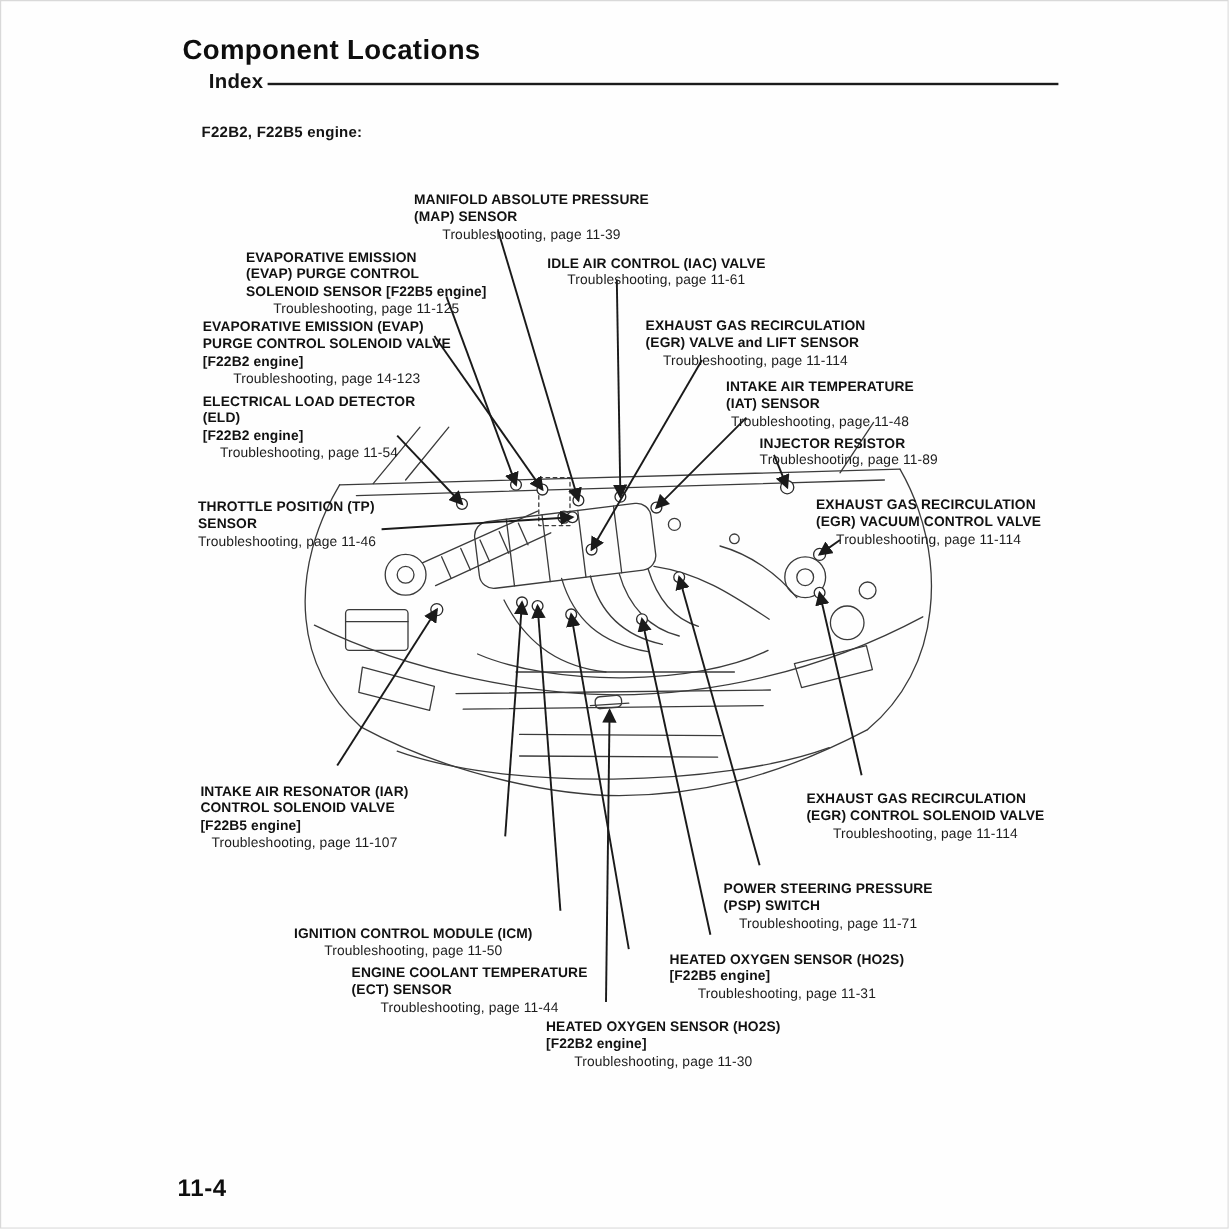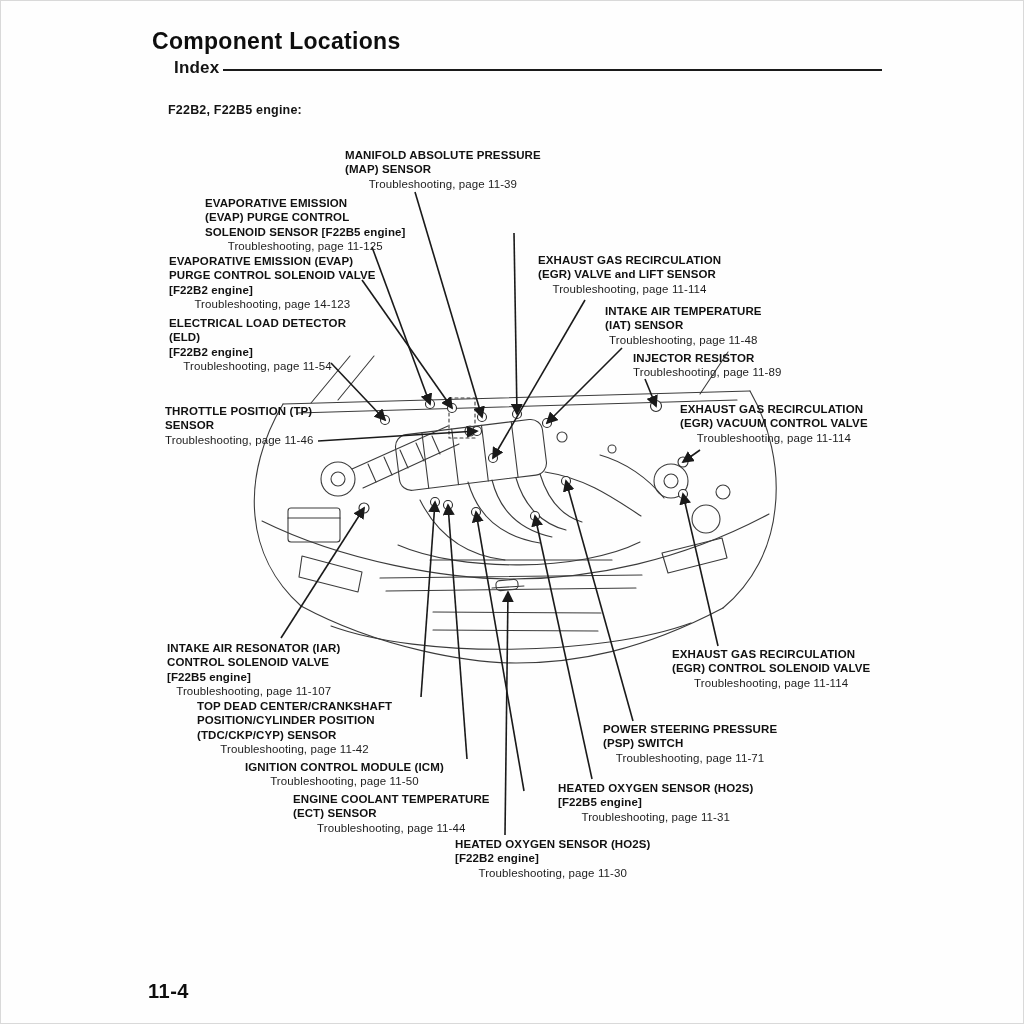--- a/index.html
+++ b/index.html
@@ -17,21 +17,21 @@
     position:absolute; left:174px; top:58px; width:708px;
     display:flex; align-items:center; gap:4px;
   }
   .index-row .section-label { font-size:17px; font-weight:bold; letter-spacing:.2px; }
   .index-row .section-rule { flex:1; height:2px; background:#1b1b1b; margin-top:3px; }
   .engine-heading {
     position:absolute; left:168px; top:103px;
     font-size:12.5px; font-weight:bold; letter-spacing:.2px;
   }
   .diagram-svg { position:absolute; left:0; top:0; }
-  .callout { position:absolute; }
+  .callout { position:absolute;margin-top:12px; }
   .callout-title {
     font-size:11.5px; font-weight:bold; line-height:14.3px;
     letter-spacing:.1px; white-space:pre-line; color:#111;
   }
   .callout-note {
     font-size:11.5px; font-weight:normal; line-height:14.3px;
     letter-spacing:.1px; color:#1c1c1c;text-align:center;
   }
   .page-number {
     position:absolute; left:148px; top:980px;
@@ -173,20 +173,24 @@
     <div class="callout-note">Troubleshooting, page 11-39</div>
   </div>
 
   <div class="callout" style="left:205px; top:196px;">
     <div class="callout-title">EVAPORATIVE EMISSION
 (EVAP) PURGE CONTROL
 SOLENOID SENSOR [F22B5 engine]</div>
     <div class="callout-note">Troubleshooting, page 11-125</div>
   </div>
 
+  <div class="callout" style="left:456px; top:201px;">
+    <div class="callout-title">IDLE AIR CONTROL (IAC) VALVE</div>
+    <div class="callout-note">Troubleshooting, page 11-61</div>
+  </div>
 
   <div class="callout" style="left:169px; top:254px;">
     <div class="callout-title">EVAPORATIVE EMISSION (EVAP)
 PURGE CONTROL SOLENOID VALVE
 [F22B2 engine]</div>
     <div class="callout-note">Troubleshooting, page 14-123</div>
   </div>
 
   <div class="callout" style="left:538px; top:253px;">
     <div class="callout-title">EXHAUST GAS RECIRCULATION
@@ -230,26 +234,20 @@
 [F22B5 engine]</div>
     <div class="callout-note">Troubleshooting, page 11-107</div>
   </div>
 
   <div class="callout" style="left:672px; top:647px;">
     <div class="callout-title">EXHAUST GAS RECIRCULATION
 (EGR) CONTROL SOLENOID VALVE</div>
     <div class="callout-note">Troubleshooting, page 11-114</div>
   </div>
 
-  <div class="callout" style="left:197px; top:699px;">
-    <div class="callout-title">TOP DEAD CENTER/CRANKSHAFT
-POSITION/CYLINDER POSITION
-(TDC/CKP/CYP) SENSOR</div>
-    <div class="callout-note">Troubleshooting, page 11-42</div>
-  </div>
 
   <div class="callout" style="left:603px; top:722px;">
     <div class="callout-title">POWER STEERING PRESSURE
 (PSP) SWITCH</div>
     <div class="callout-note">Troubleshooting, page 11-71</div>
   </div>
 
   <div class="callout" style="left:245px; top:760px;">
     <div class="callout-title">IGNITION CONTROL MODULE (ICM)</div>
     <div class="callout-note">Troubleshooting, page 11-50</div>

